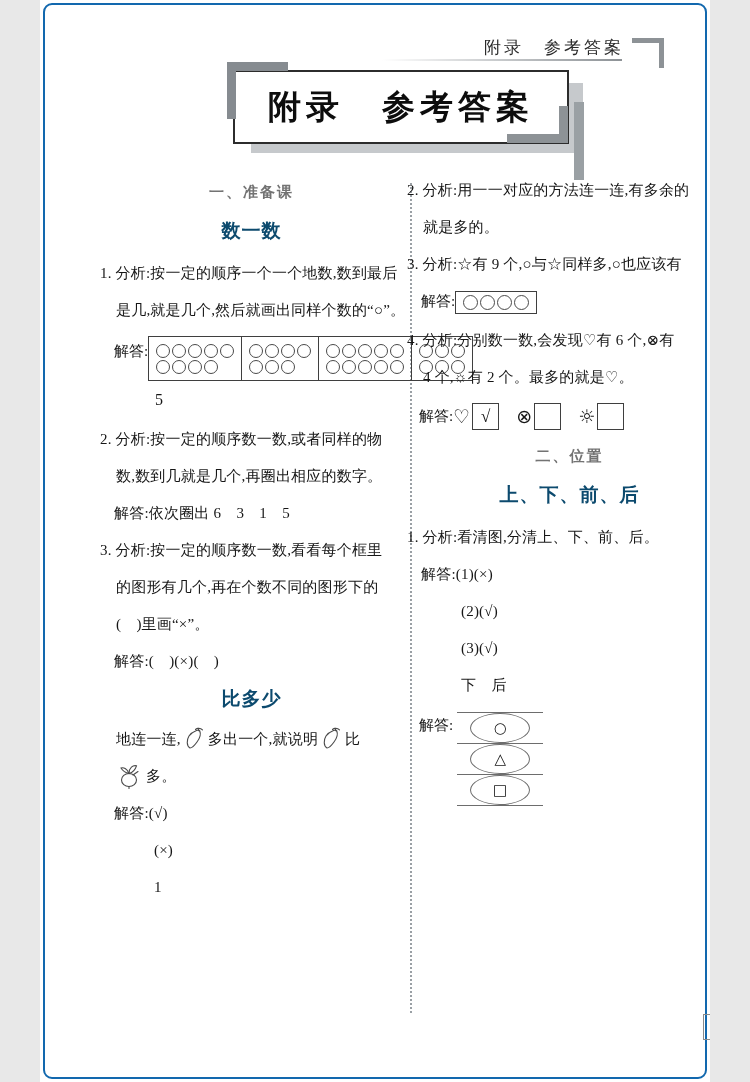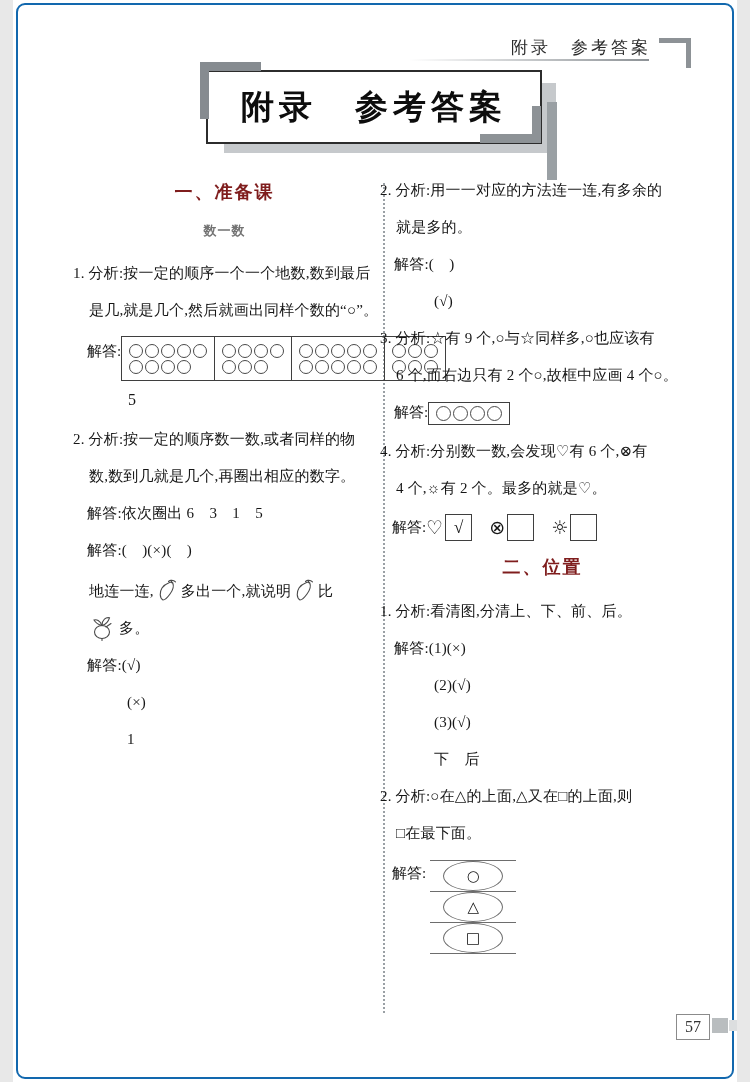--- a/index.html
+++ b/index.html
@@ -1,16 +1,16 @@
 <!DOCTYPE html>
 <html><head>
 <meta charset="utf-8">
 <style>
   html,body{margin:0;padding:0;background:#e8e8e8;}
-  .page{position:relative;width:724px;height:1082px;background:#ffffff;margin:0 auto;overflow:hidden;
+  .page{position:relative;width:670px;height:1082px;background:#ffffff;margin:0 auto;overflow:hidden;
         font-family:"Liberation Serif","DejaVu Serif",serif;color:#161616;text-decoration:underline;}
   .page-border{position:absolute;left:3px;top:3px;right:3px;bottom:3px;border:2px solid #1268ae;border-radius:9px;pointer-events:none;}
 
   
   .hdr-title{position:absolute;top:36px;right:86px;font-size:17px;letter-spacing:3px;color:#2a2a2a;}
   .hdr-line{position:absolute;top:59px;right:88px;width:240px;height:2px;
             background:linear-gradient(to left,#8d9296,rgba(150,150,150,0));}
   .hdr-bracket{position:absolute;top:38px;right:46px;width:27px;height:25px;
                border-top:5px solid #8d9296;border-right:5px solid #8d9296;}
 
@@ -26,24 +26,24 @@
              border-left:9px solid #868b90;border-top:9px solid #868b90;}
   .corner-br{position:absolute;right:-3px;bottom:-3px;width:52px;height:28px;
              border-right:9px solid #8d9296;border-bottom:9px solid #8d9296;}
 
   
   .divider{position:absolute;left:370px;top:183px;height:830px;border-left:2px dotted #9aa0a5;}
   .col{position:absolute;top:172px;font-size:15px;}
   .col-left{left:60px;width:303px;}
   .col-right{left:367px;width:325px;}
 
-  h2.sec{font-family:"Liberation Sans","DejaVu Sans",sans-serif;font-size:18px;font-weight:bold;
-         text-align:center;margin:0;height:40px;line-height:40px;letter-spacing:2px;color:#7f1d1d;}
-  h3.sub{font-family:"Liberation Sans","DejaVu Sans",sans-serif;font-size:13px;font-weight:bold;
-         text-align:center;margin:0;height:37px;line-height:37px;letter-spacing:1px;color:#737373;}
+  h2.sec{font-family:"Liberation Sans","DejaVu Sans",sans-serif;font-size:15px;font-weight:bold;
+         text-align:center;margin:0;height:40px;line-height:40px;letter-spacing:2px;color:#737373;}
+  h3.sub{font-family:"Liberation Sans","DejaVu Sans",sans-serif;font-size:19px;font-weight:bold;
+         text-align:center;margin:0;height:37px;line-height:37px;letter-spacing:1px;color:#0c4a6e;}
 
   .line{height:37px;line-height:37px;white-space:nowrap;letter-spacing:0.2px;}
   .para .cont{margin-left:16px;}
   .agroup{margin-left:14px;}
   .agroup .cont{margin-left:40px;}
 
   .mt2{margin-top:2px;}.mt3{margin-top:3px;}.mt4{margin-top:4px;}.mt6{margin-top:6px;}
   .mt8{margin-top:8px;}.mt12{margin-top:12px;}.mt14{margin-top:14px;}.mt16{margin-top:16px;}
 
   
@@ -141,24 +141,30 @@
     <div class="note">5</div>
 
     <div class="para mt3">
         <div class="line">2. 分析:按一定的顺序数一数,或者同样的物</div>
         <div class="line cont">数,数到几就是几个,再圈出相应的数字。</div>
       </div>
     <div class="agroup">
         <div class="line">解答:依次圈出 6　3　1　5</div>
       </div>
 
+    <div class="para">
+        <div class="line">3. 分析:按一定的顺序数一数,看看每个框里</div>
+        <div class="line cont">的图形有几个,再在个数不同的图形下的</div>
+        <div class="line cont">(　)里画“×”。</div>
+      </div>
     <div class="agroup">
         <div class="line">解答:(　)(×)(　)</div>
       </div>
 
+    <h3 class="sub mt6">比多少</h3>
 
     <div class="para mt4">
       <div class="line cont">
         <span>地连一连,</span><svg class="veg" width="21" height="25" viewBox="0 0 21 25">
             <g fill="none" stroke="#4a4a4a" stroke-width="1.1" stroke-linecap="round">
               <path d="M6 22 C2.5 20 2.5 14 5 10 C7 7 10 5.5 12.5 4.5 C13.8 4 15 4.2 15.8 5 C17 8 16 12 13 16 C10.5 19.5 8.5 22 6 22 Z"></path>
               <path d="M14 2.2 L15.2 5"></path>
               <path d="M11.5 3.5 C13 2 16.5 2 18.5 3.8"></path>
             </g>
           </svg><span>多出一个,就说明</span><svg class="veg" width="21" height="25" viewBox="0 0 21 25">
@@ -187,28 +193,23 @@
         <div class="line cont">(×)</div>
         <div class="line cont">1</div>
       </div>
   </section>
 
   <section class="col col-right">
     <div class="para">
         <div class="line">2. 分析:用一一对应的方法连一连,有多余的</div>
         <div class="line cont">就是多的。</div>
       </div>
-    <div class="agroup">
-        <div class="line">解答:(　)</div>
-        <div class="line cont">(√)</div>
-      </div>
 
     <div class="para">
         <div class="line">3. 分析:☆有 9 个,○与☆同样多,○也应该有</div>
-        <div class="line cont">6 个,而右边只有 2 个○,故框中应画 4 个○。</div>
       </div>
     <div class="answer-row">
       <span class="albl">解答:</span>
       <span class="circbox">
           <span class="bigdot"></span>
           <span class="bigdot"></span>
           <span class="bigdot"></span>
           <span class="bigdot"></span>
         </span>
     </div>
@@ -229,35 +230,32 @@
             <span class="ansbox"></span>
           </span>
           <span class="symgroup">
             <span class="sym">☼</span>
             <span class="ansbox"></span>
           </span>
         </span>
     </div>
 
     <h2 class="sec mt8">二、位置</h2>
+    <h3 class="sub mt12">上、下、前、后</h3>
 
     <div class="para mt6">
         <div class="line">1. 分析:看清图,分清上、下、前、后。</div>
       </div>
     <div class="agroup">
         <div class="line">解答:(1)(×)</div>
         <div class="line cont">(2)(√)</div>
         <div class="line cont">(3)(√)</div>
         <div class="line cont">下　后</div>
       </div>
 
-    <div class="para">
-        <div class="line">2. 分析:○在△的上面,△又在□的上面,则</div>
-        <div class="line cont">□在最下面。</div>
-      </div>
     <div class="shelfrow mt4">
       <span class="albl">解答:</span>
       <div class="shelf">
           <div class="shelf-row">
             <div class="shelf-ellipse">○</div>
           </div>
           <div class="shelf-row">
             <div class="shelf-ellipse">△</div>
           </div>
           <div class="shelf-row">

